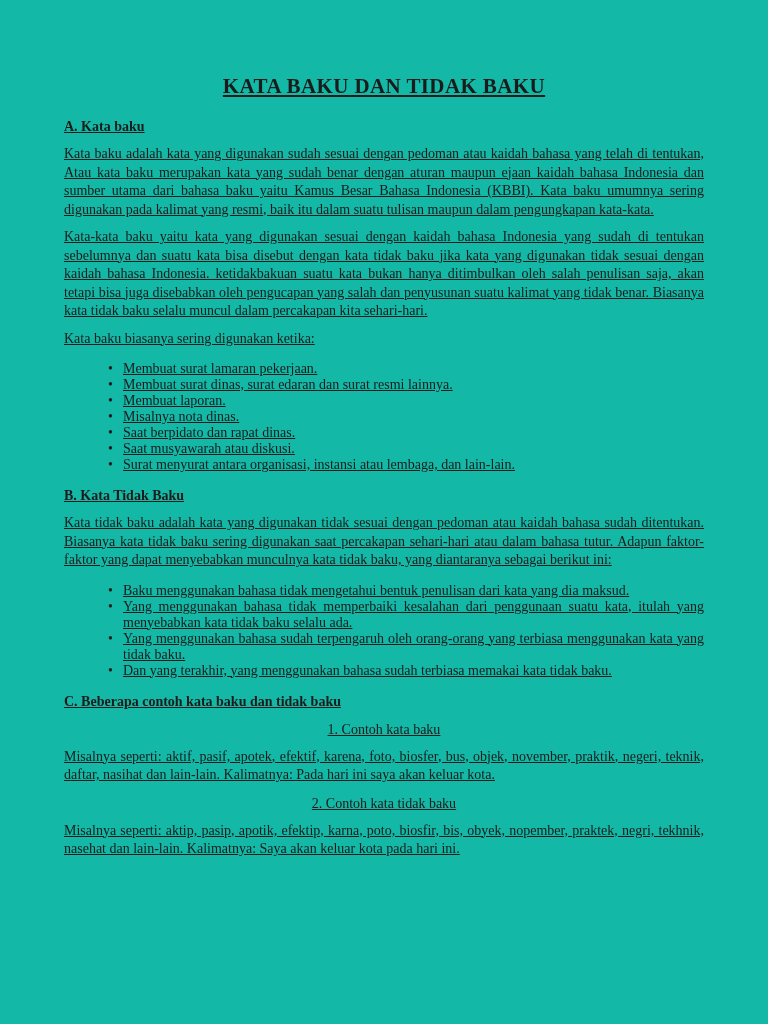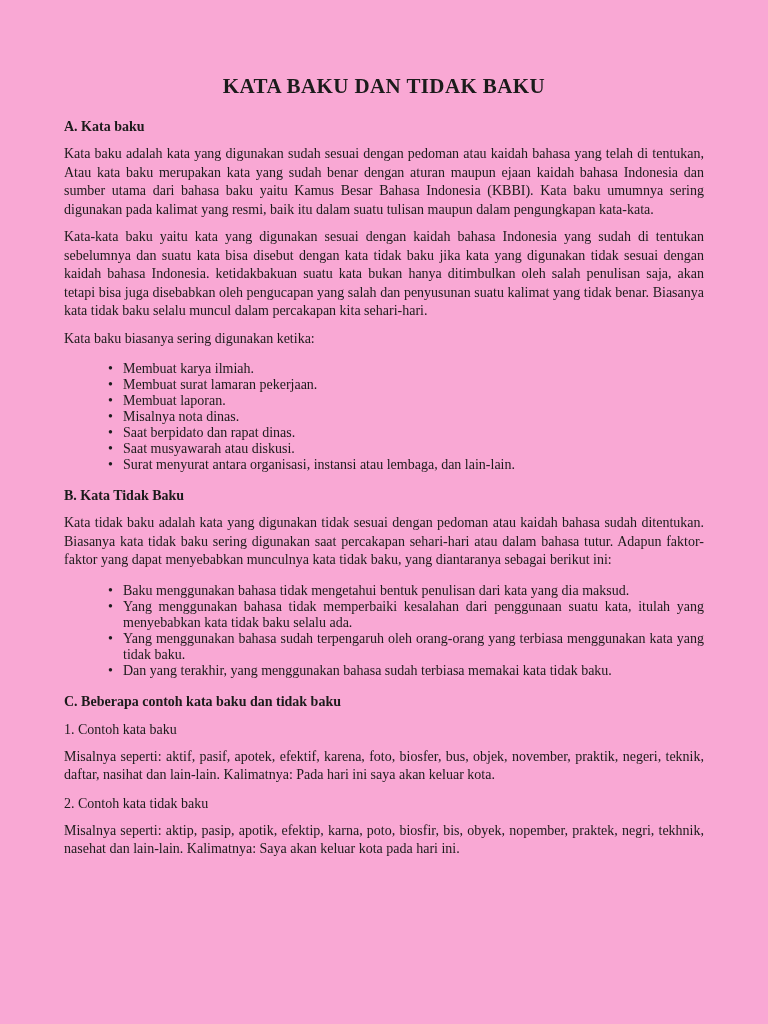--- a/index.html
+++ b/index.html
@@ -5,46 +5,48 @@
   html, body {
     margin: 0;
     padding: 0;
     background: #ffffff;
   }
   .page {
     position: relative;
     width: 768px;
     height: 1024px;
     margin: 0 auto;
-    background: #f9a8d4;
+    background: #14b8a6;
     box-sizing: border-box;
     padding: 74px 64px 0 64px;
     font-family: "Liberation Serif", "DejaVu Serif", serif;
     color: #1b1b1b;
     overflow: hidden;
+    text-decoration: underline;
   }
   .doc-title {
     margin: 0;
     font-size: 21px;
     line-height: 24px;
     font-weight: bold;
     text-align: center;
     letter-spacing: 0.4px;
   }
   .section-heading {
     margin: 20px 0 0 0;
     font-size: 14px;
     line-height: 18px;
     font-weight: bold;
   }
   .sub-heading {
     margin: 10px 0 0 0;
     font-size: 14px;
     line-height: 18px;
     font-weight: normal;
+    text-align: center;
   }
   p.body-para {
     margin: 9px 0 0 0;
     font-size: 14px;
     line-height: 18.5px;
     text-align: justify;
     text-justify: inter-word;
   }
   ul.bullet-list {
     margin: 13px 0 0 0;
@@ -78,22 +80,22 @@
 
   <h2 class="section-heading">A. Kata baku</h2>
 
   <p class="body-para">Kata baku adalah kata yang digunakan sudah sesuai dengan pedoman atau kaidah bahasa yang telah di tentukan, Atau kata baku merupakan kata yang sudah benar dengan aturan maupun ejaan kaidah bahasa Indonesia dan sumber utama dari bahasa baku yaitu Kamus Besar Bahasa Indonesia (KBBI). Kata baku umumnya sering digunakan pada kalimat yang resmi, baik itu dalam suatu tulisan maupun dalam pengungkapan kata-kata.</p>
 
   <p class="body-para">Kata-kata baku yaitu kata yang digunakan sesuai dengan kaidah bahasa Indonesia yang sudah di tentukan sebelumnya dan suatu kata bisa disebut dengan kata tidak baku jika kata yang digunakan tidak sesuai dengan kaidah bahasa Indonesia. ketidakbakuan suatu kata bukan hanya ditimbulkan oleh salah penulisan saja, akan tetapi bisa juga disebabkan oleh pengucapan yang salah dan penyusunan suatu kalimat yang tidak benar. Biasanya kata tidak baku selalu muncul dalam percakapan kita sehari-hari.</p>
 
   <p class="body-para">Kata baku biasanya sering digunakan ketika:</p>
 
   <ul class="bullet-list">
-    <li>Membuat karya ilmiah.</li>
     <li>Membuat surat lamaran pekerjaan.</li>
+    <li>Membuat surat dinas, surat edaran dan surat resmi lainnya.</li>
     <li>Membuat laporan.</li>
     <li>Misalnya nota dinas.</li>
     <li>Saat berpidato dan rapat dinas.</li>
     <li>Saat musyawarah atau diskusi.</li>
     <li>Surat menyurat antara organisasi, instansi atau lembaga, dan lain-lain.</li>
   </ul>
 
   <h2 class="section-heading gap-after-list">B. Kata Tidak Baku</h2>
 
   <p class="body-para">Kata tidak baku adalah kata yang digunakan tidak sesuai dengan pedoman atau kaidah bahasa sudah ditentukan. Biasanya kata tidak baku sering digunakan saat percakapan sehari-hari atau dalam bahasa tutur. Adapun faktor-faktor yang dapat menyebabkan munculnya kata tidak baku, yang diantaranya sebagai berikut ini:</p>

